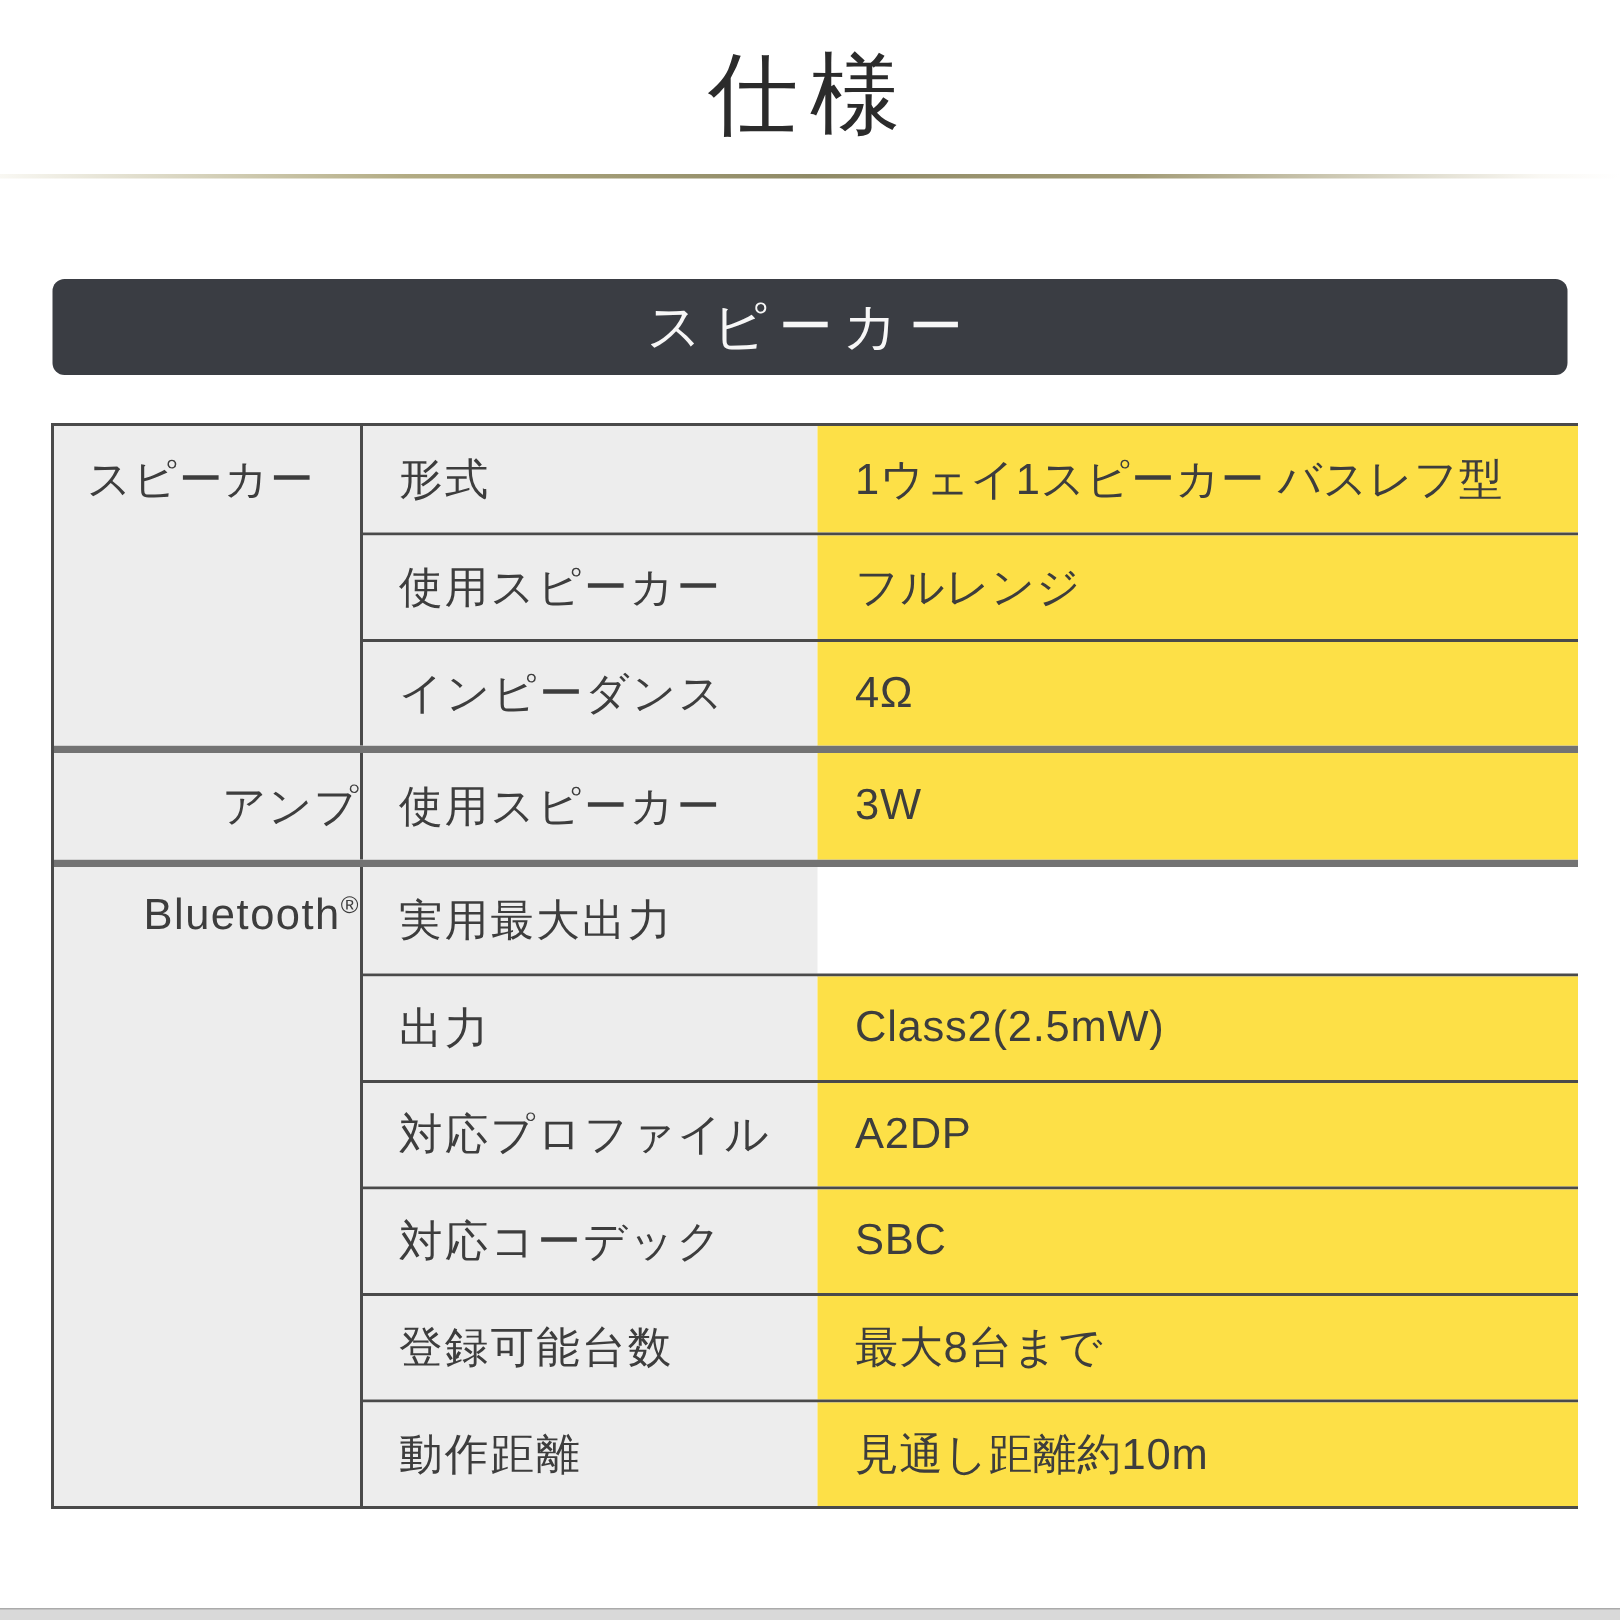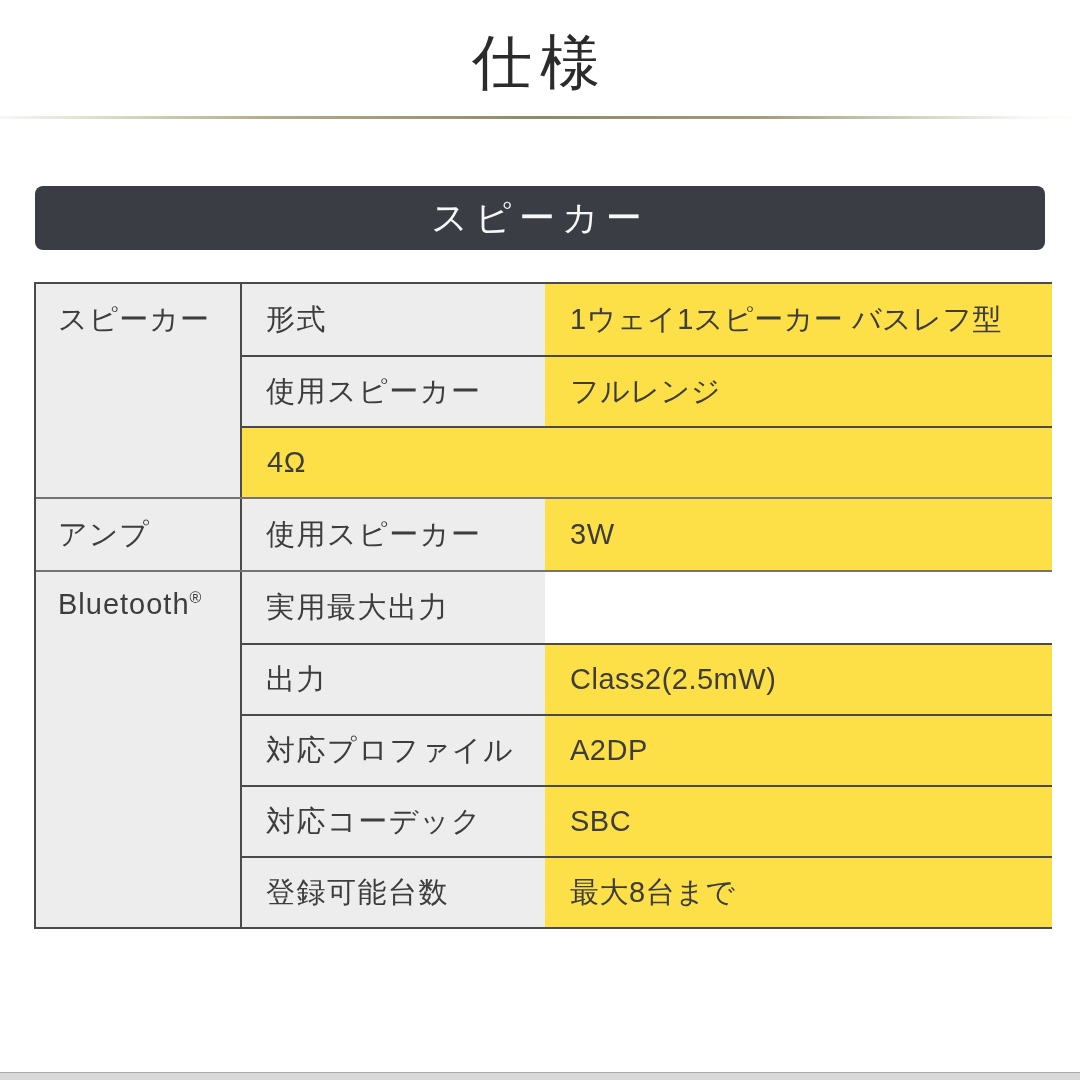--- a/index.html
+++ b/index.html
@@ -64,21 +64,22 @@
     width: 1018px;
     box-sizing: border-box;
     border-top: 2px solid #4a4a4a;
     border-left: 2px solid #4a4a4a;
     border-bottom: 2px solid #4a4a4a;
   }
   .group {
     display: flex;
   }
   .group + .group {
-    border-top: 2px solid #737373;
+    border-top: 5px solid #737373;
+    text-align: right;
   }
   .group-label-cell {
     width: 206px;
     box-sizing: border-box;
     background: #ededed;
     border-right: 2px solid #4a4a4a;
     padding: 16px 0 0 22px;
     font-size: 29px;
     letter-spacing: 1px;
     color: #3d3d3d;
@@ -152,20 +153,21 @@
     <div class="group-rows">
       <div class="row">
         <div class="cell-label">形式</div>
         <div class="cell-value">1ウェイ1スピーカー バスレフ型</div>
       </div>
       <div class="row">
         <div class="cell-label">使用スピーカー</div>
         <div class="cell-value">フルレンジ</div>
       </div>
       <div class="row">
+        <div class="cell-label">インピーダンス</div>
         <div class="cell-value">4Ω</div>
       </div>
     </div>
   </div>
 
   <div class="group">
     <div class="group-label-cell">
       <span>アンプ</span>
     </div>
     <div class="group-rows">
@@ -193,18 +195,22 @@
         <div class="cell-value">A2DP</div>
       </div>
       <div class="row">
         <div class="cell-label">対応コーデック</div>
         <div class="cell-value">SBC</div>
       </div>
       <div class="row">
         <div class="cell-label">登録可能台数</div>
         <div class="cell-value">最大8台まで</div>
       </div>
+      <div class="row">
+        <div class="cell-label">動作距離</div>
+        <div class="cell-value">見通し距離約10m</div>
+      </div>
     </div>
   </div>
 
 </div>
 
 <div class="bottom-strip"></div>
 
 </body></html>

